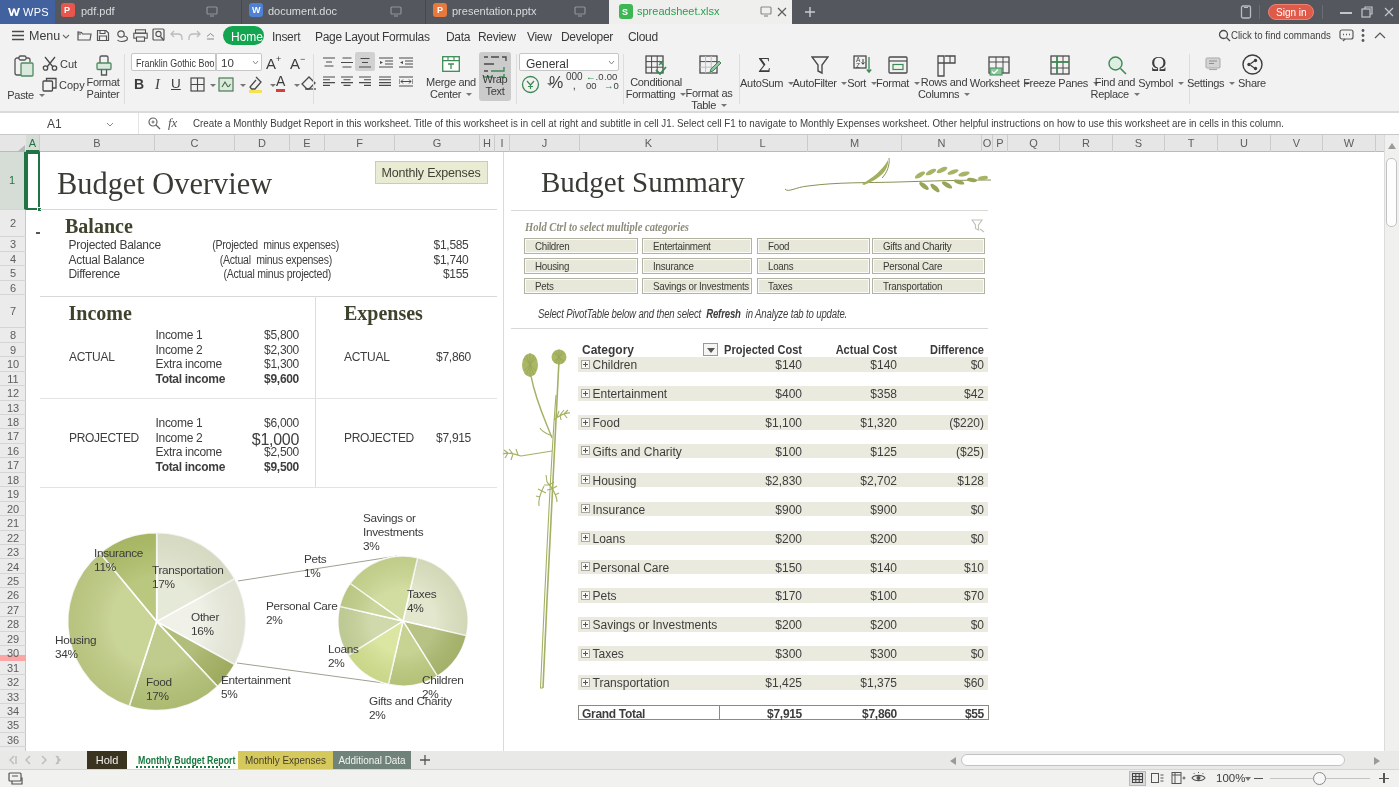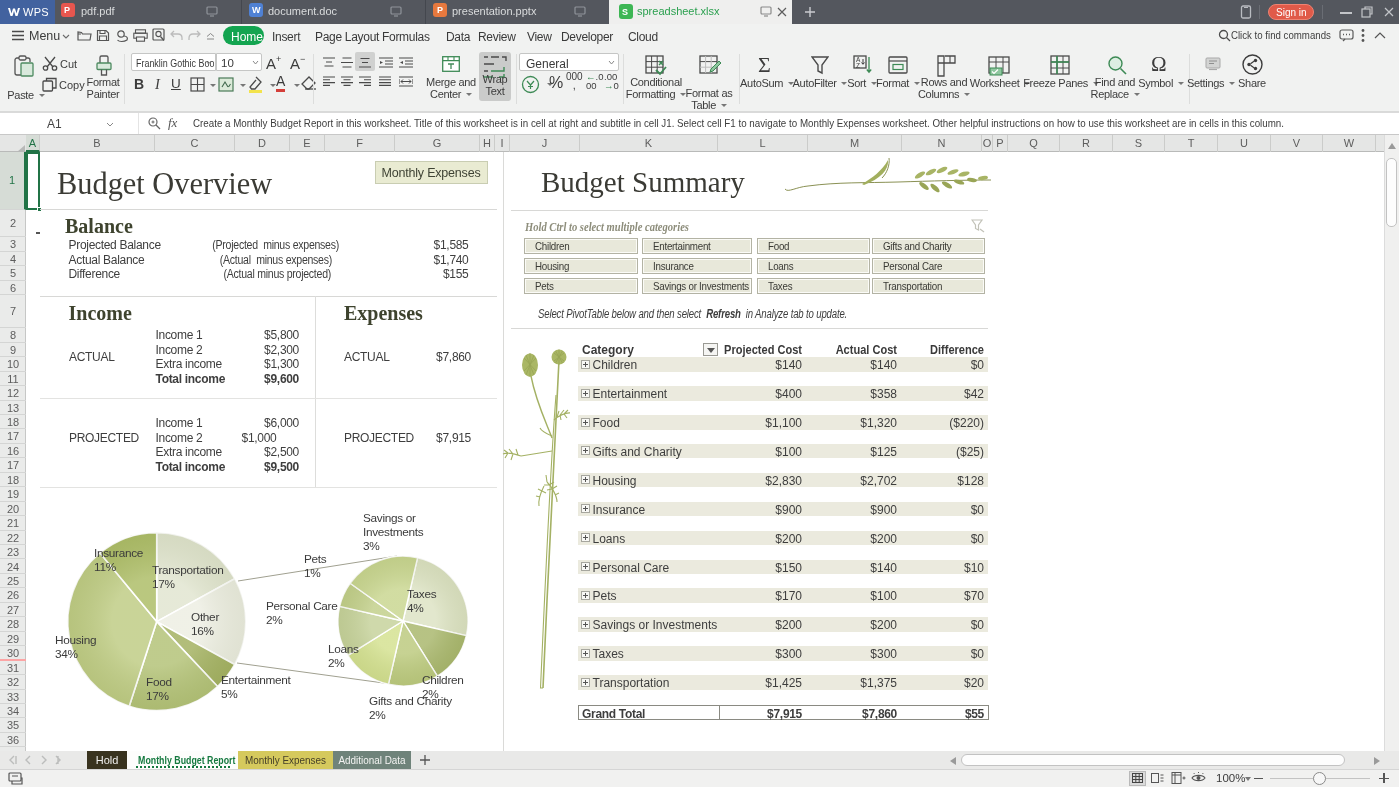--- a/index.html
+++ b/index.html
@@ -457,21 +457,21 @@
     <div class="a" style="left:0;top:501.6999999999999px;width:26px;height:14.449999999999989px;border-bottom:1px solid #d4d5d4;font-size:11px;color:#5d5d5d;text-align:center;line-height:14.449999999999989px">20</div>
     <div class="a" style="left:0;top:516.1499999999999px;width:26px;height:14.450000000000045px;border-bottom:1px solid #d4d5d4;font-size:11px;color:#5d5d5d;text-align:center;line-height:14.450000000000045px">21</div>
     <div class="a" style="left:0;top:530.5999999999999px;width:26px;height:14.450000000000045px;border-bottom:1px solid #d4d5d4;font-size:11px;color:#5d5d5d;text-align:center;line-height:14.450000000000045px">22</div>
     <div class="a" style="left:0;top:545.05px;width:26px;height:14.450000000000045px;border-bottom:1px solid #d4d5d4;font-size:11px;color:#5d5d5d;text-align:center;line-height:14.450000000000045px">23</div>
     <div class="a" style="left:0;top:559.5px;width:26px;height:14.450000000000045px;border-bottom:1px solid #d4d5d4;font-size:11px;color:#5d5d5d;text-align:center;line-height:14.450000000000045px">24</div>
     <div class="a" style="left:0;top:573.95px;width:26px;height:14.450000000000045px;border-bottom:1px solid #d4d5d4;font-size:11px;color:#5d5d5d;text-align:center;line-height:14.450000000000045px">25</div>
     <div class="a" style="left:0;top:588.4000000000001px;width:26px;height:14.450000000000045px;border-bottom:1px solid #d4d5d4;font-size:11px;color:#5d5d5d;text-align:center;line-height:14.450000000000045px">26</div>
     <div class="a" style="left:0;top:602.8500000000001px;width:26px;height:14.450000000000045px;border-bottom:1px solid #d4d5d4;font-size:11px;color:#5d5d5d;text-align:center;line-height:14.450000000000045px">27</div>
     <div class="a" style="left:0;top:617.3000000000002px;width:26px;height:14.450000000000045px;border-bottom:1px solid #d4d5d4;font-size:11px;color:#5d5d5d;text-align:center;line-height:14.450000000000045px">28</div>
     <div class="a" style="left:0;top:631.7500000000002px;width:26px;height:14.450000000000045px;border-bottom:1px solid #d4d5d4;font-size:11px;color:#5d5d5d;text-align:center;line-height:14.450000000000045px">29</div>
-    <div class="a" style="left:0;top:646.2000000000003px;width:26px;height:14.450000000000045px;border-bottom:2px solid #fca5a5;font-size:11px;color:#5d5d5d;text-align:center;line-height:14.450000000000045px">30</div>
+    <div class="a" style="left:0;top:646.2000000000003px;width:26px;height:14.450000000000045px;border-bottom:6px solid #fca5a5;font-size:11px;color:#5d5d5d;text-align:center;line-height:14.450000000000045px">30</div>
     <div class="a" style="left:0;top:660.6500000000003px;width:26px;height:14.450000000000045px;border-bottom:1px solid #d4d5d4;font-size:11px;color:#5d5d5d;text-align:center;line-height:14.450000000000045px">31</div>
     <div class="a" style="left:0;top:675.1000000000004px;width:26px;height:14.450000000000045px;border-bottom:1px solid #d4d5d4;font-size:11px;color:#5d5d5d;text-align:center;line-height:14.450000000000045px">32</div>
     <div class="a" style="left:0;top:689.5500000000004px;width:26px;height:14.450000000000045px;border-bottom:1px solid #d4d5d4;font-size:11px;color:#5d5d5d;text-align:center;line-height:14.450000000000045px">33</div>
     <div class="a" style="left:0;top:704.0000000000005px;width:26px;height:14.450000000000045px;border-bottom:1px solid #d4d5d4;font-size:11px;color:#5d5d5d;text-align:center;line-height:14.450000000000045px">34</div>
     <div class="a" style="left:0;top:718.4500000000005px;width:26px;height:14.450000000000045px;border-bottom:1px solid #d4d5d4;font-size:11px;color:#5d5d5d;text-align:center;line-height:14.450000000000045px">35</div>
     <div class="a" style="left:0;top:732.9000000000005px;width:26px;height:14.450000000000045px;border-bottom:1px solid #d4d5d4;font-size:11px;color:#5d5d5d;text-align:center;line-height:14.450000000000045px">36</div>
   </div>
 
 
 <div class="a" style="left:27px;top:152px;width:1357px;height:599px;background:#fff"></div>
@@ -513,21 +513,21 @@
 <div class="tx" style="left:219px;top:357px;width:80px;text-align:right;font-size:12px;letter-spacing:-0.3px">$1,300</div>
 <div class="tx" style="left:219px;top:371.5px;width:80px;text-align:right;font-size:12px;letter-spacing:-0.3px;font-weight:bold">$9,600</div>
 <div class="tx" style="left:344px;top:350px;font-size:12px;letter-spacing:-0.3px">ACTUAL</div>
 <div class="tx" style="left:391px;top:350px;width:80px;text-align:right;font-size:12px;letter-spacing:-0.3px">$7,860</div>
 <div class="tx" style="left:69px;top:430.5px;font-size:12px;letter-spacing:-0.3px">PROJECTED</div>
 <div class="tx" style="left:155.5px;top:416px;font-size:12px;letter-spacing:-0.3px">Income 1</div>
 <div class="tx" style="left:155.5px;top:430.5px;font-size:12px;letter-spacing:-0.3px">Income 2</div>
 <div class="tx" style="left:155.5px;top:445px;font-size:12px;letter-spacing:-0.3px">Extra income</div>
 <div class="tx" style="left:155.5px;top:459.5px;font-size:12px;letter-spacing:-0.3px;font-weight:bold">Total income</div>
 <div class="tx" style="left:219px;top:416px;width:80px;text-align:right;font-size:12px;letter-spacing:-0.3px">$6,000</div>
-<div class="tx" style="left:219px;top:430.5px;width:80px;text-align:center;font-size:12px;letter-spacing:-0.3px">$1,000</div>
+<div class="tx" style="left:219px;top:430.5px;width:80px;text-align:right;font-size:16px;letter-spacing:-0.3px">$1,000</div>
 <div class="tx" style="left:219px;top:445px;width:80px;text-align:right;font-size:12px;letter-spacing:-0.3px">$2,500</div>
 <div class="tx" style="left:219px;top:459.5px;width:80px;text-align:right;font-size:12px;letter-spacing:-0.3px;font-weight:bold">$9,500</div>
 <div class="tx" style="left:344px;top:430.5px;font-size:12px;letter-spacing:-0.3px">PROJECTED</div>
 <div class="tx" style="left:391px;top:430.5px;width:80px;text-align:right;font-size:12px;letter-spacing:-0.3px">$7,915</div>
 
 
 <div class="tx ser" style="left:541px;top:166px;font-size:29px;color:#3b3b35;transform:scaleX(1);transform-origin:left center">Budget Summary</div>
 <svg class="a" style="left:780px;top:145px" width="215" height="55" viewBox="0 0 215 55">
 <path d="M5 44 C8 48 16 42 28 41 C58 37 85 38 118 37 C150 36 185 35 211 35" fill="none" stroke="#8a9154" stroke-width="1"></path>
 <path d="M82 39 C92 33 102 26 108 15 C109 25 100 34 84 40 Z" fill="#a2af5e"></path>
@@ -681,21 +681,21 @@
     <div class="tx" style="left:702px;top:647.2px;width:100px;text-align:right;font-size:12px">$300</div>
     <div class="tx" style="left:797px;top:647.2px;width:100px;text-align:right;font-size:12px">$300</div>
     <div class="tx" style="left:884px;top:647.2px;width:100px;text-align:right;font-size:12px">$0</div>
     <div class="a" style="left:578px;top:675.0999999999999px;width:410px;height:14.6px;background:#ebeade"></div>
     <div class="a" style="left:580.5px;top:677.5999999999999px;width:9px;height:9px;background:#f8f8f5;border:1px solid #a6a69e"></div>
     <div class="a" style="left:582.5px;top:681.5999999999999px;width:5px;height:1px;background:#555"></div>
     <div class="a" style="left:584.5px;top:679.5999999999999px;width:1px;height:5px;background:#555"></div>
     <div class="tx" style="left:592.5px;top:676.0999999999999px;font-size:12px">Transportation</div>
     <div class="tx" style="left:702px;top:676.0999999999999px;width:100px;text-align:right;font-size:12px">$1,425</div>
     <div class="tx" style="left:797px;top:676.0999999999999px;width:100px;text-align:right;font-size:12px">$1,375</div>
-    <div class="tx" style="left:884px;top:676.0999999999999px;width:100px;text-align:right;font-size:12px">$20</div>
+    <div class="tx" style="left:884px;top:676.0999999999999px;width:100px;text-align:right;font-size:12px">$60</div>
   </div>
 
 <div class="a" style="left:578px;top:704.8px;width:411px;height:14.8px;border:1px solid #8a8a82;background:#fff"></div>
 <div class="a" style="left:719px;top:704.8px;width:1px;height:14.8px;background:#8a8a82"></div>
 <div class="tx" style="left:582px;top:706.5px;font-size:12px;letter-spacing:-0.3px;font-weight:bold">Grand Total</div>
 <div class="tx" style="left:702px;top:706.5px;width:100px;text-align:right;font-size:12px;letter-spacing:-0.3px;font-weight:bold">$7,915</div>
 <div class="tx" style="left:797px;top:706.5px;width:100px;text-align:right;font-size:12px;letter-spacing:-0.3px;font-weight:bold">$7,860</div>
 <div class="tx" style="left:884px;top:706.5px;width:100px;text-align:right;font-size:12px;letter-spacing:-0.3px;font-weight:bold">$55</div>
 
 <svg class="a" style="left:500px;top:340px" width="70" height="365" viewBox="0 0 70 365">

